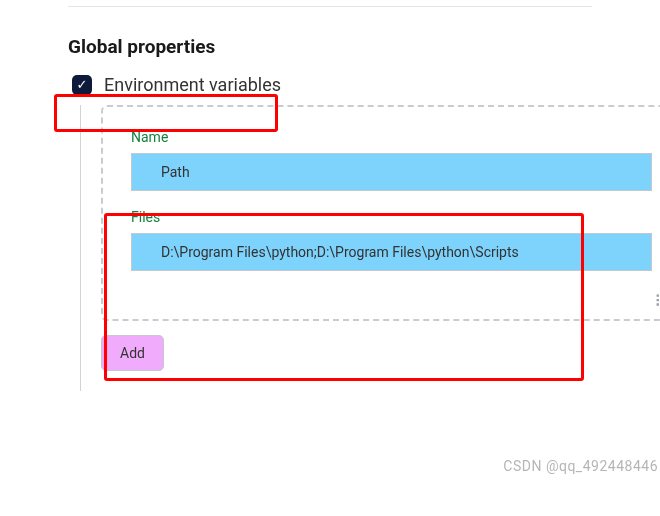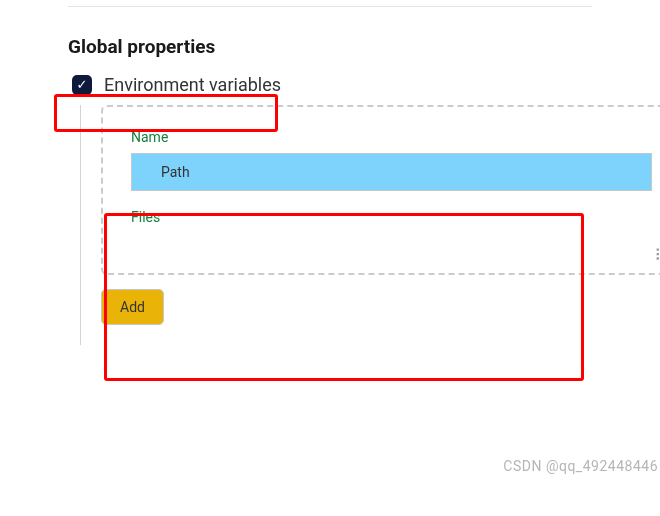--- a/index.html
+++ b/index.html
@@ -130,21 +130,21 @@
     color: #9aa0a6;
     font-size: 16px;
     display: flex;
     align-items: center;
     justify-content: center;
     cursor: grab;
   }
   .add-btn {
     margin-top: 14px;
     border: 1px solid #c3c8cd;
-    background: #eab308;
+    background: #f0abfc;
     border-radius: 5px;
     padding: 9px 18px;
     font-size: 14px;
     color: #333;
     cursor: pointer;
     font-family: inherit;
   }
   .watermark {
     position: absolute;
     right: 2px;
@@ -171,20 +171,21 @@
 
   <div class="sub-section">
 
     <div class="dashed-panel">
       <div class="field-group">
         <label class="field-label">Name</label>
         <input type="text" class="text-input" value="Path" style="">
       </div>
       <div class="field-group">
         <label class="field-label">Files</label>
+        <input type="text" class="text-input" value="D:\Program Files\python;D:\Program Files\python\Scripts" style="">
       </div>
       <div class="drag-handle">⠿</div>
     </div>
 
     <button class="add-btn">Add</button>
   </div>
 </div>
 
 <div class="highlight-box-1"></div>
 <div class="highlight-box-2"></div>

